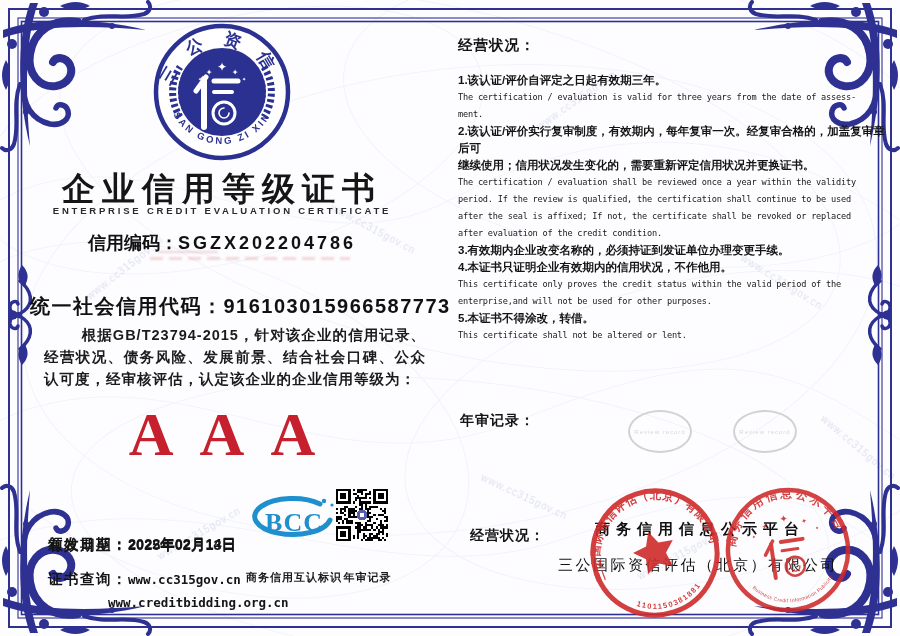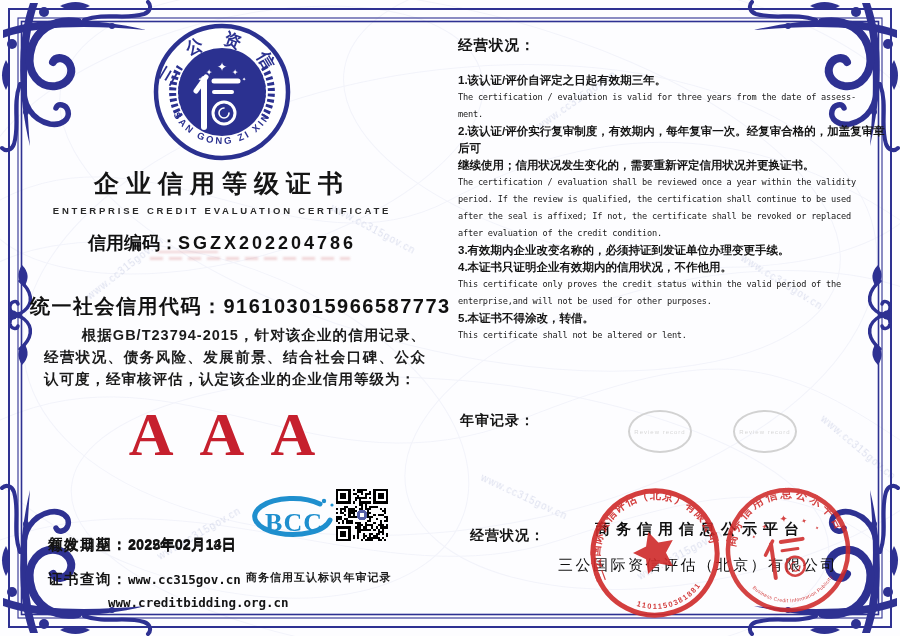--- a/index.html
+++ b/index.html
@@ -6,21 +6,21 @@
   html,body { width:900px; height:636px; }
   body { font-family:"Liberation Sans", sans-serif; background:#ffffff; }
   .page { position:relative; width:900px; height:636px; background:#fdfdff; overflow:hidden; }
   svg { display:block; }
   .decor { position:absolute; left:0; top:0; z-index:0; }
   .frame { position:absolute; left:0; top:0; z-index:1; pointer-events:none; }
   .content { position:absolute; z-index:2; }
   .seals { position:absolute; z-index:3; }
 
   .title { left:38px; top:167px; width:368px; text-align:center;
-           font-family:"Liberation Serif", serif; font-weight:bold; font-size:25px;
+           font-family:"Liberation Serif", serif; font-weight:bold; font-size:33px;
            letter-spacing:7px; color:#151515; white-space:nowrap; }
   .subtitle { left:38px; top:205px; width:368px; text-align:center; font-weight:bold;
               font-size:9.5px; letter-spacing:2.8px; color:#2a2a2a; white-space:nowrap; }
   .codeline { left:30px; top:231px; width:384px; text-align:center; font-weight:bold;
               font-size:18px; color:#111; white-space:nowrap; }
   .codeline .val { letter-spacing:3px; }
   .redacted { left:150px; top:249px; width:215px; height:14px; filter:blur(1.1px); opacity:.5; }
   .redacted .r1 { width:60px; height:2px; background:rgba(205,95,95,.55); margin:2px 0 4px 8px; }
   .redacted .r2 { width:200px; height:3px;
        background:repeating-linear-gradient(90deg, rgba(205,95,95,.5) 0 13px, transparent 13px 19px); }

